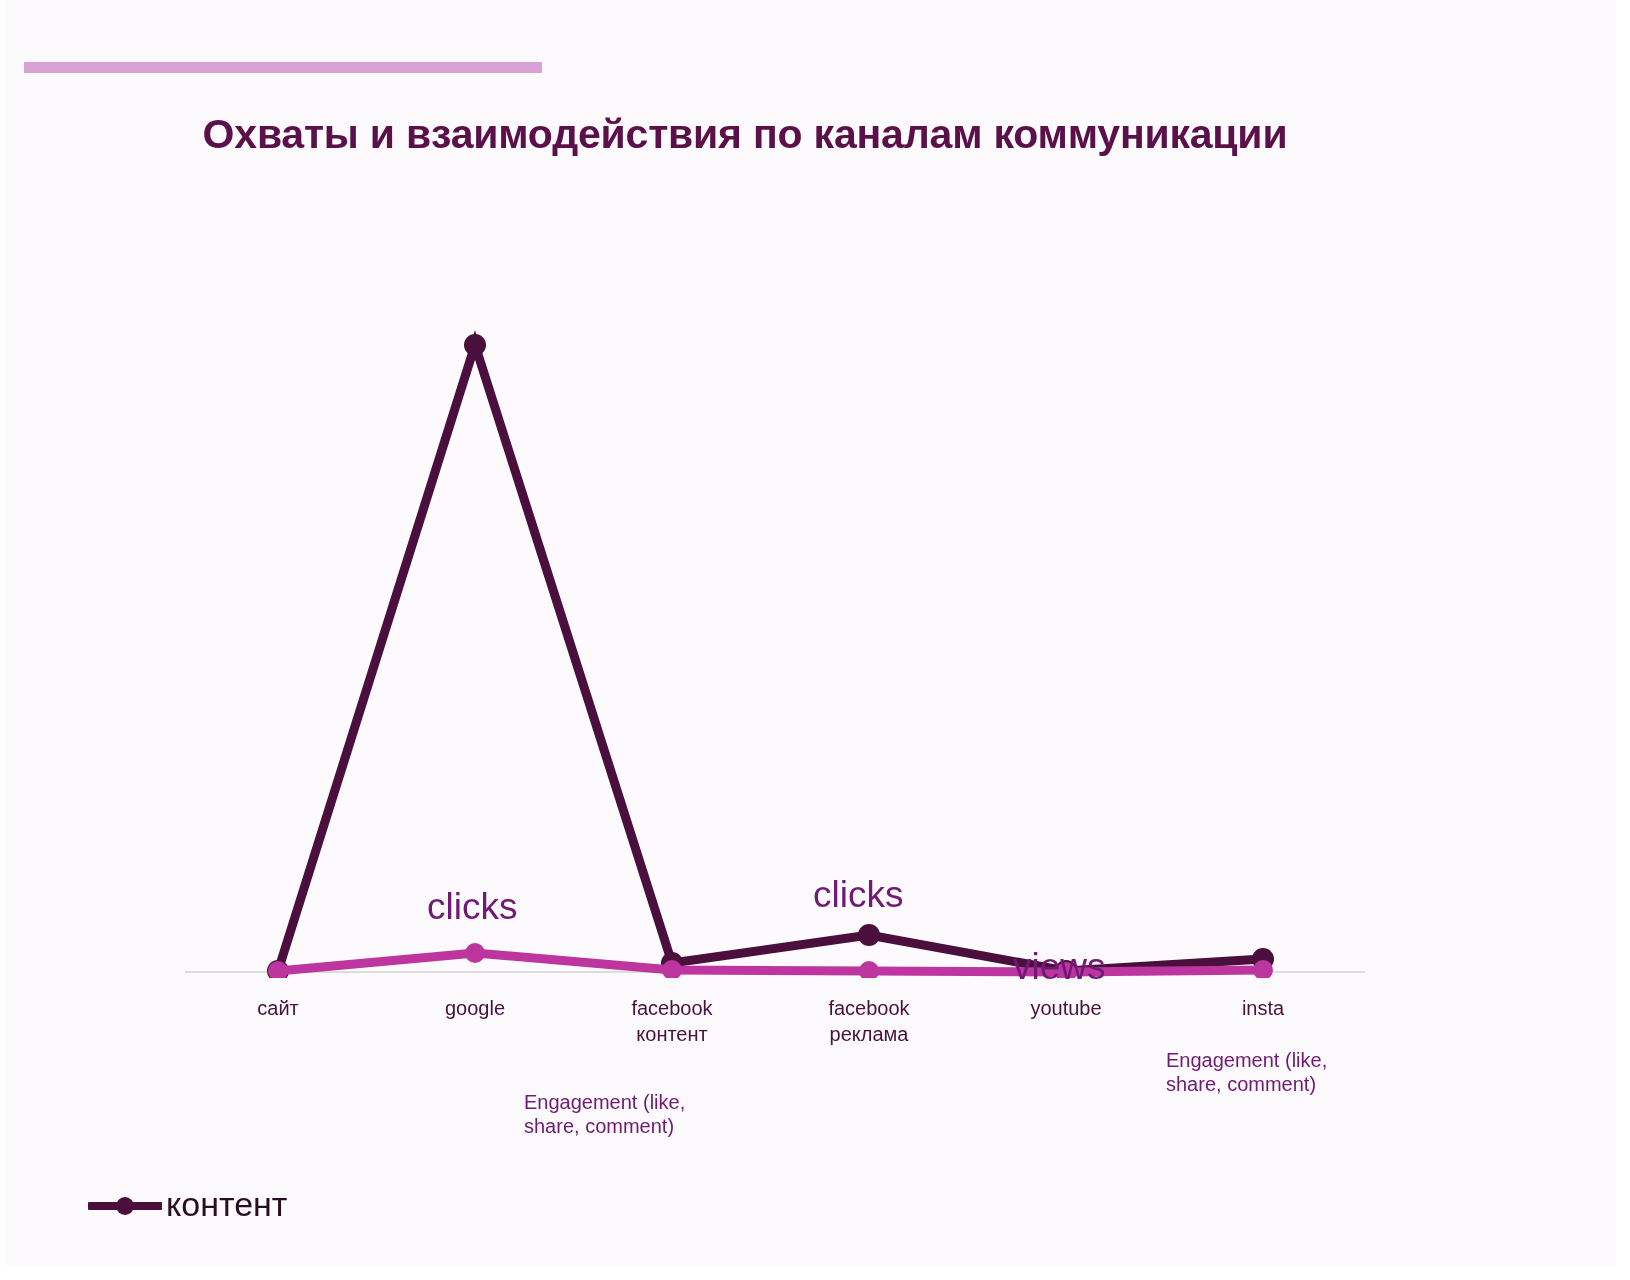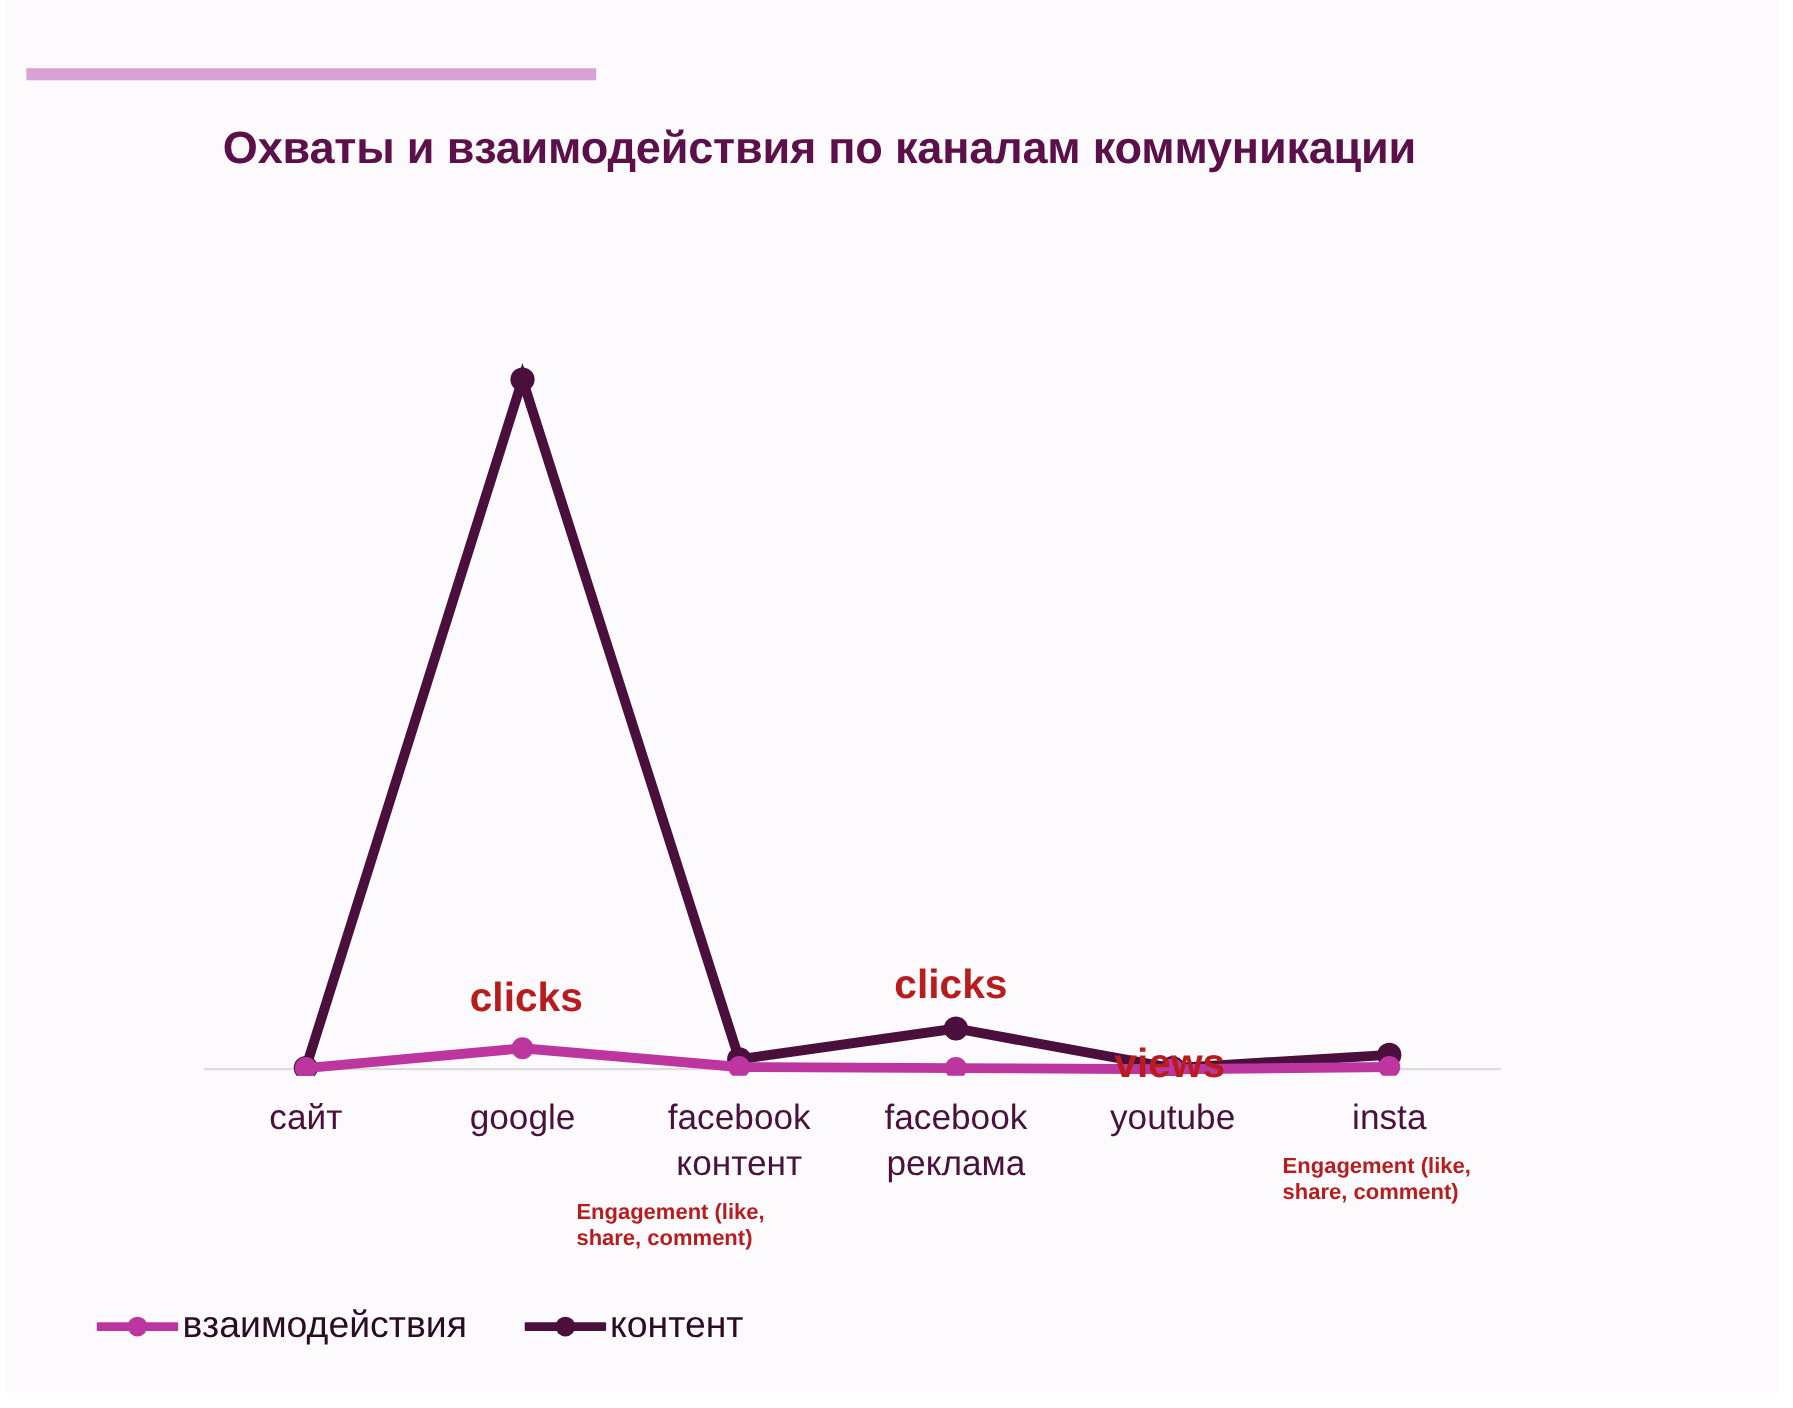--- a/index.html
+++ b/index.html
@@ -104,39 +104,39 @@
     top: 210px;
     width: 1180px;
     height: 768px;
   }
   #plot svg { display: block; }
 
   
   .xtick {
     position: absolute;
     text-align: center;
-    font-size: 32px;
+    font-size: 20px;
     line-height: 1.3;
     color: #48123c;
     transform: translateX(-50%);
     white-space: nowrap;
   }
   #xaxis {
     position: absolute;
     left: 185px;
     top: 995px;
     width: 1180px;
     height: 120px;
   }
 
   
   .annot {
     position: absolute;
-    font-weight: bold;
-    color: #b91c1c;
+    font-weight: normal;
+    color: #701a75;
     line-height: 1.22;
   }
   .annot.big { font-size: 37px; }
   .annot.small { font-size: 20px; }
 
   
   #legend {
     position: absolute;
     left: 88px;
     top: 1185px;
@@ -243,27 +243,20 @@
     <div>share, comment)</div>
   </div>
   <div class="annot small" style="left:1166px; top:1048px; width:310px;">
     <div>Engagement (like,</div>
     <div>share, comment)</div>
   </div>
 
   <div id="legend">
     <div class="legend-item">
       <span class="legend-mark">
-        <i style="background:#bd369f"></i>
-          <b style="background:#bd369f"></b>
-      </span>
-      <span class="legend-text">взаимодействия</span>
-    </div>
-    <div class="legend-item">
-      <span class="legend-mark">
         <i style="background:#4a0f3c"></i>
           <b style="background:#4a0f3c"></b>
       </span>
       <span class="legend-text">контент</span>
     </div>
   </div>
 
   <div class="edge-right"></div>
   <div class="edge-bottom"></div>
   <div class="edge-left"></div>

